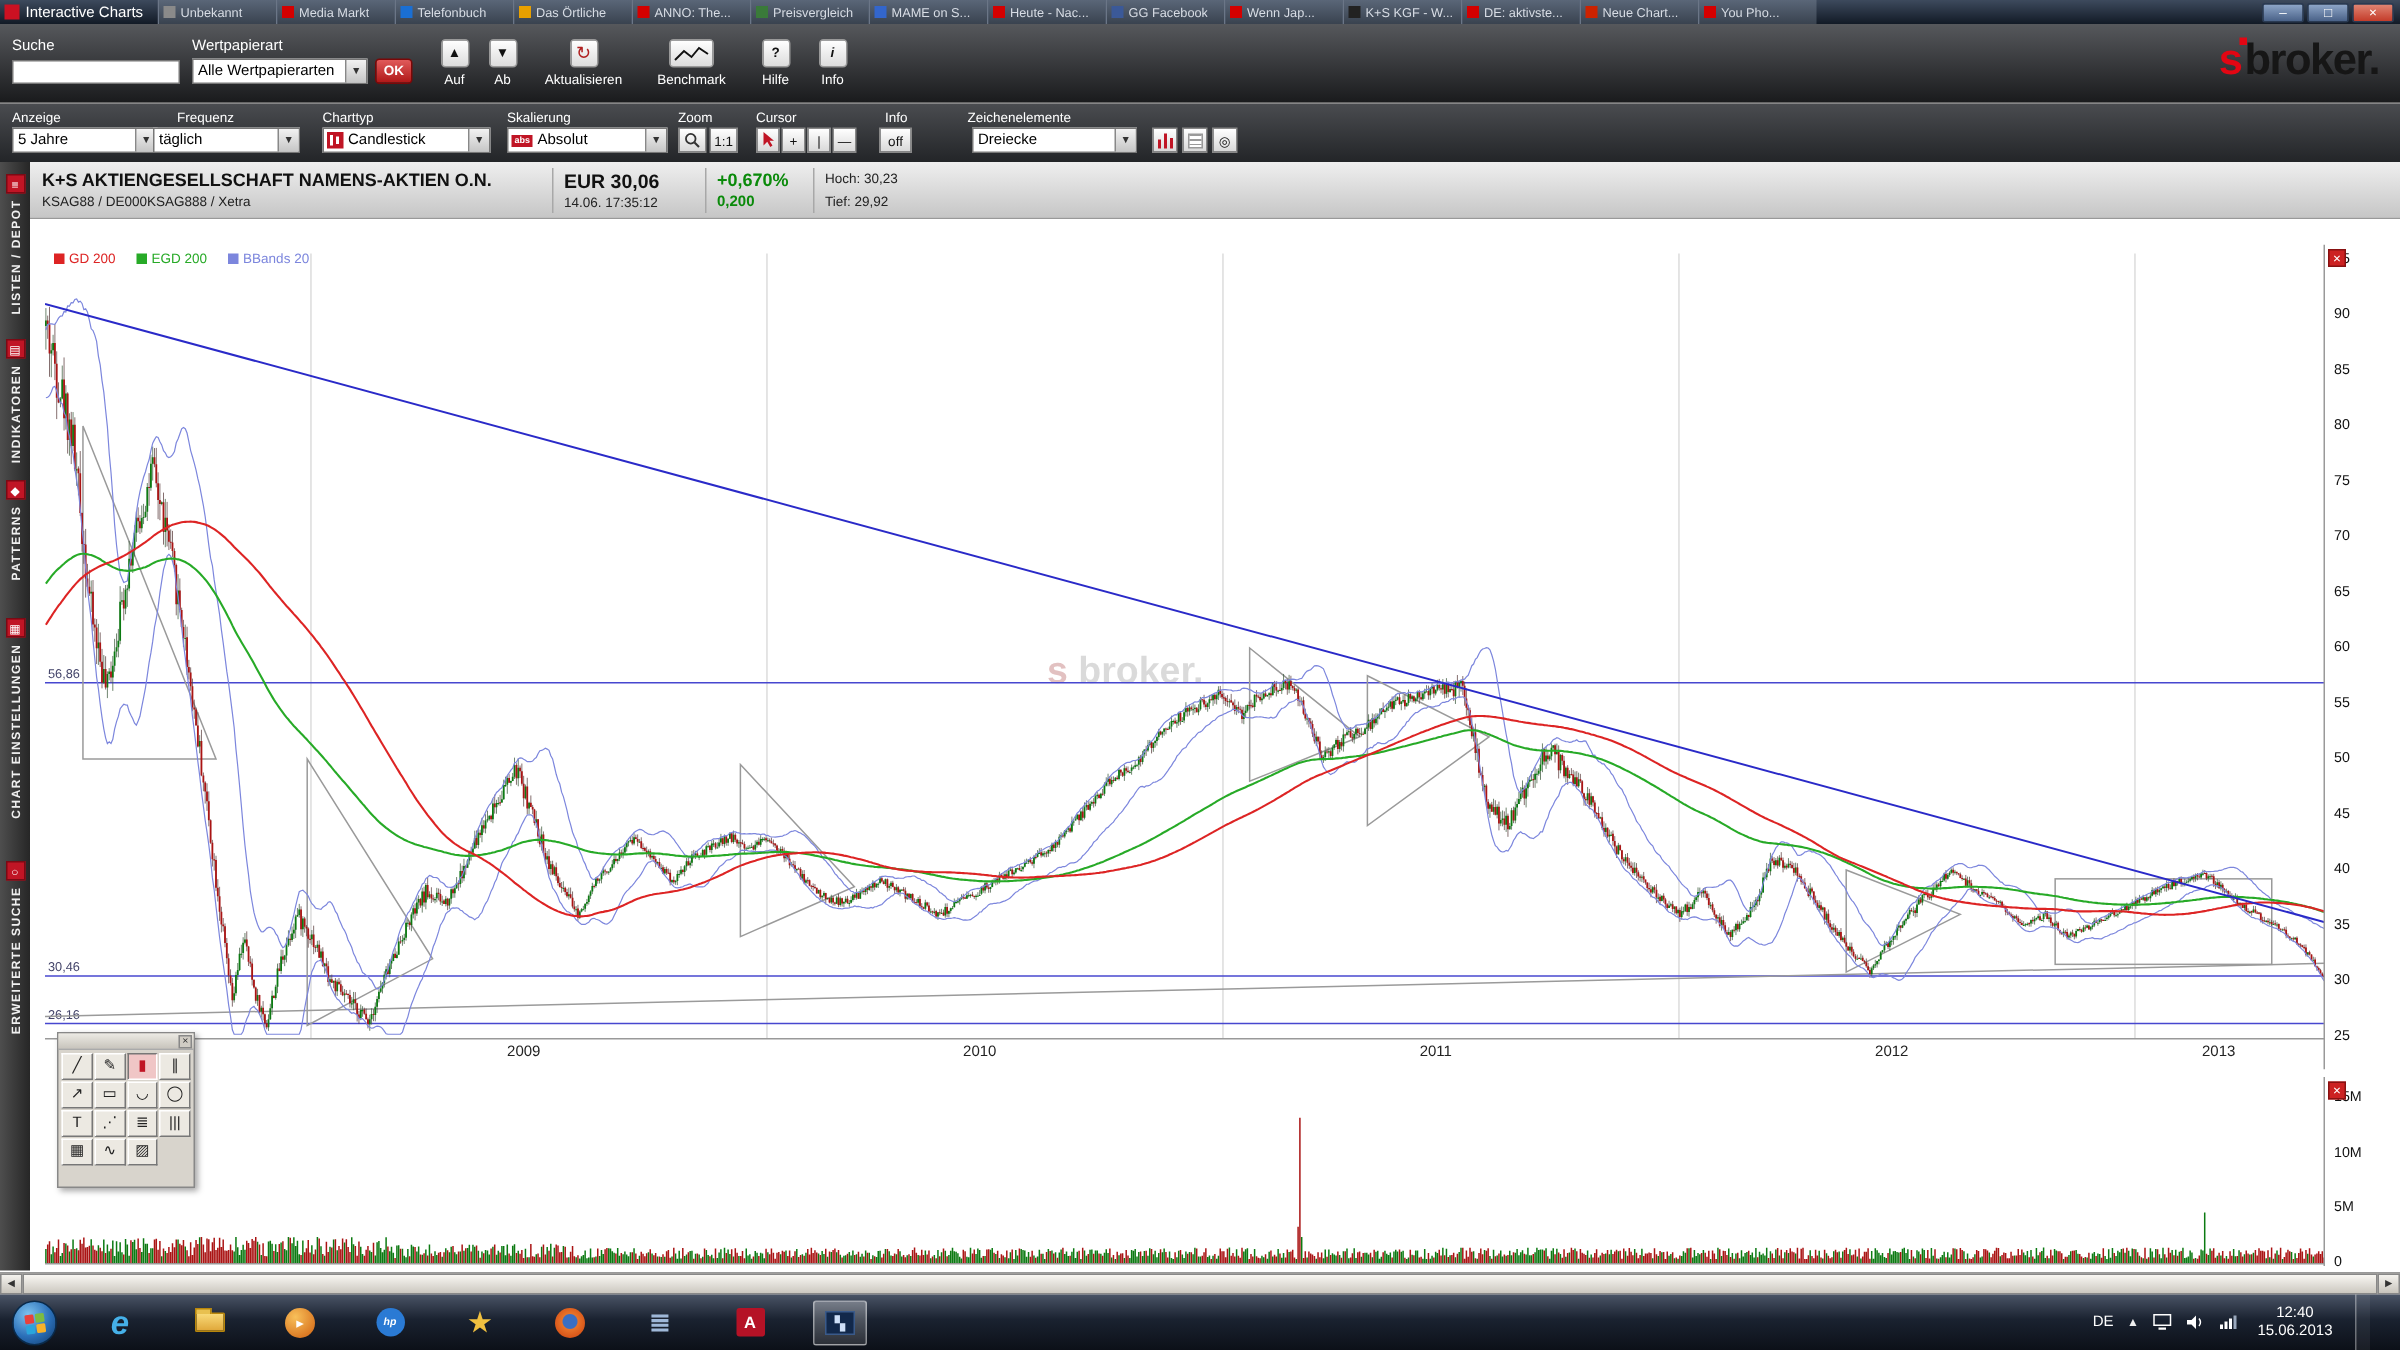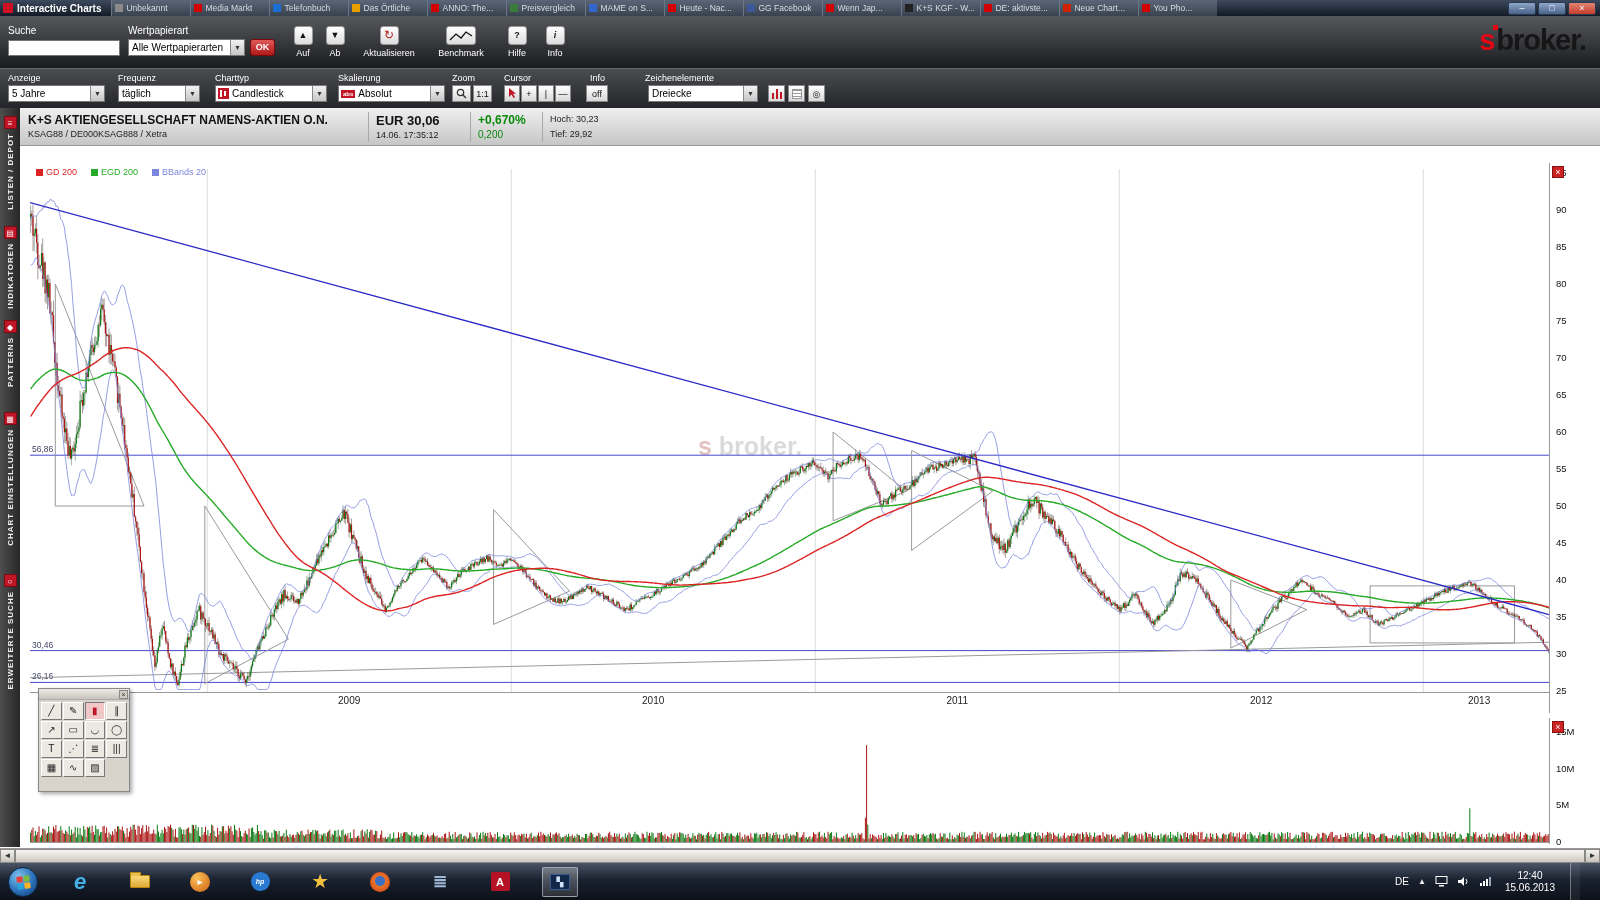--- a/index.html
+++ b/index.html
@@ -3,21 +3,21 @@
 <meta charset="utf-8">
 <style>
   * { margin:0; padding:0; box-sizing:border-box; }
   html,body { width:1600px; height:900px; overflow:hidden; font-family:"Liberation Sans",sans-serif; background:#fff; }
   #page { position:relative; width:1600px; height:900px; background:#fff; }
 
   
   #titlebar { position:absolute; left:0; top:0; width:1600px; height:16px;
     background:linear-gradient(#3d4a5d,#121a26); display:flex; align-items:center; color:#fff; z-index:30; }
   .app-icon { width:10px; height:10px; background:#cc1122; margin:0 4px 0 3px; flex:none; }
-  .title-text { font-size:10px; font-weight:bold; margin-right:10px; white-space:nowrap;text-align:center; }
+  .title-text { font-size:10px; font-weight:normal; margin-right:10px; white-space:nowrap;text-align:center; }
   #titlebar-tabs { display:flex; flex:1; height:16px; overflow:hidden; }
   .bg-tab { width:79px; min-width:79px; background:linear-gradient(#5a6678,#39424f);
     border-left:1px solid #6b7687; display:flex; align-items:center; gap:3px; padding:0 3px;
     font-size:8.5px; color:#d8dde5; overflow:hidden; }
   .bg-tab .favicon { width:8px; height:8px; min-width:8px; }
   .bg-tab-label { white-space:nowrap; overflow:hidden; }
   .win-controls { display:flex; gap:2px; margin:0 4px; }
   .win-btn { width:28px; height:13px; font-size:9px; line-height:11px; text-align:center; color:#fff;
     background:linear-gradient(#8ea6c8,#4a6288); border:1px solid #2a3a52; border-radius:2px; cursor:default; }
   .win-btn.close { background:linear-gradient(#e08573,#c43c2a); }
@@ -65,21 +65,21 @@
 
   
   #quotebar { position:absolute; left:20px; top:108px; width:1580px; height:38px;
     background:linear-gradient(#efefef,#c6c6c6); border-bottom:1px solid #999; z-index:10; }
   .q-name { position:absolute; left:8px; top:5px; font-size:12px; font-weight:bold; color:#111; white-space:nowrap; }
   .q-ids  { position:absolute; left:8px; top:21px; font-size:9px; color:#222; }
   .q-sep  { position:absolute; top:4px; width:1px; height:30px; background:#a8a8a8; }
   .q-price{ position:absolute; left:356px; top:5px; font-size:13px; font-weight:bold; color:#111; }
   .q-time { position:absolute; left:356px; top:22px; font-size:9px; color:#222; }
   .q-chg  { position:absolute; left:458px; top:5px; font-size:12px; font-weight:bold; color:#0a8a0a; }
-  .q-chgabs{ position:absolute; left:458px; top:21px; font-size:10px; color:#0a8a0a; }
+  .q-chgabs{ position:absolute; left:458px; top:21px; font-size:10px; color:#0a8a0a;font-weight:bold; }
   .q-high { position:absolute; left:530px; top:6px; font-size:9px; color:#222; }
   .q-low  { position:absolute; left:530px; top:21px; font-size:9px; color:#222; }
 
   
   #sidebar { position:absolute; left:0; top:108px; width:20px; height:739px;
     background:linear-gradient(90deg,#4e4e4e,#262626); z-index:10; }
   .sb-item { position:absolute; left:0; width:20px; display:flex; flex-direction:column; align-items:center; }
   .sb-icon { width:13px; height:13px; background:#c01525; color:#fff; font-size:8px; line-height:13px;
     text-align:center; border:1px solid #7a0a14; }
   .sb-label { writing-mode:vertical-rl; transform:rotate(180deg); font-size:8px; font-weight:bold;
@@ -266,21 +266,21 @@
   </div>
 
   <div id="toolbar2">
     <span class="t2-label" style="left:8px">Anzeige</span>
     <div class="select" style="left:8px; width:97px">
       <span class="sel-text">5 Jahre</span>
       <span class="sel-arrow">▼</span>
     </div>
 
     <span class="t2-label" style="left:118px">Frequenz</span>
-    <div class="select" style="left:118px; width:82px">
+    <div class="select" style="left:102px; width:98px">
       <span class="sel-text">täglich</span>
       <span class="sel-arrow">▼</span>
     </div>
 
     <span class="t2-label" style="left:215px">Charttyp</span>
     <div class="select" style="left:215px; width:112px">
       <span class="candle-badge"></span>
       <span class="sel-text">Candlestick</span>
       <span class="sel-arrow">▼</span>
     </div>

